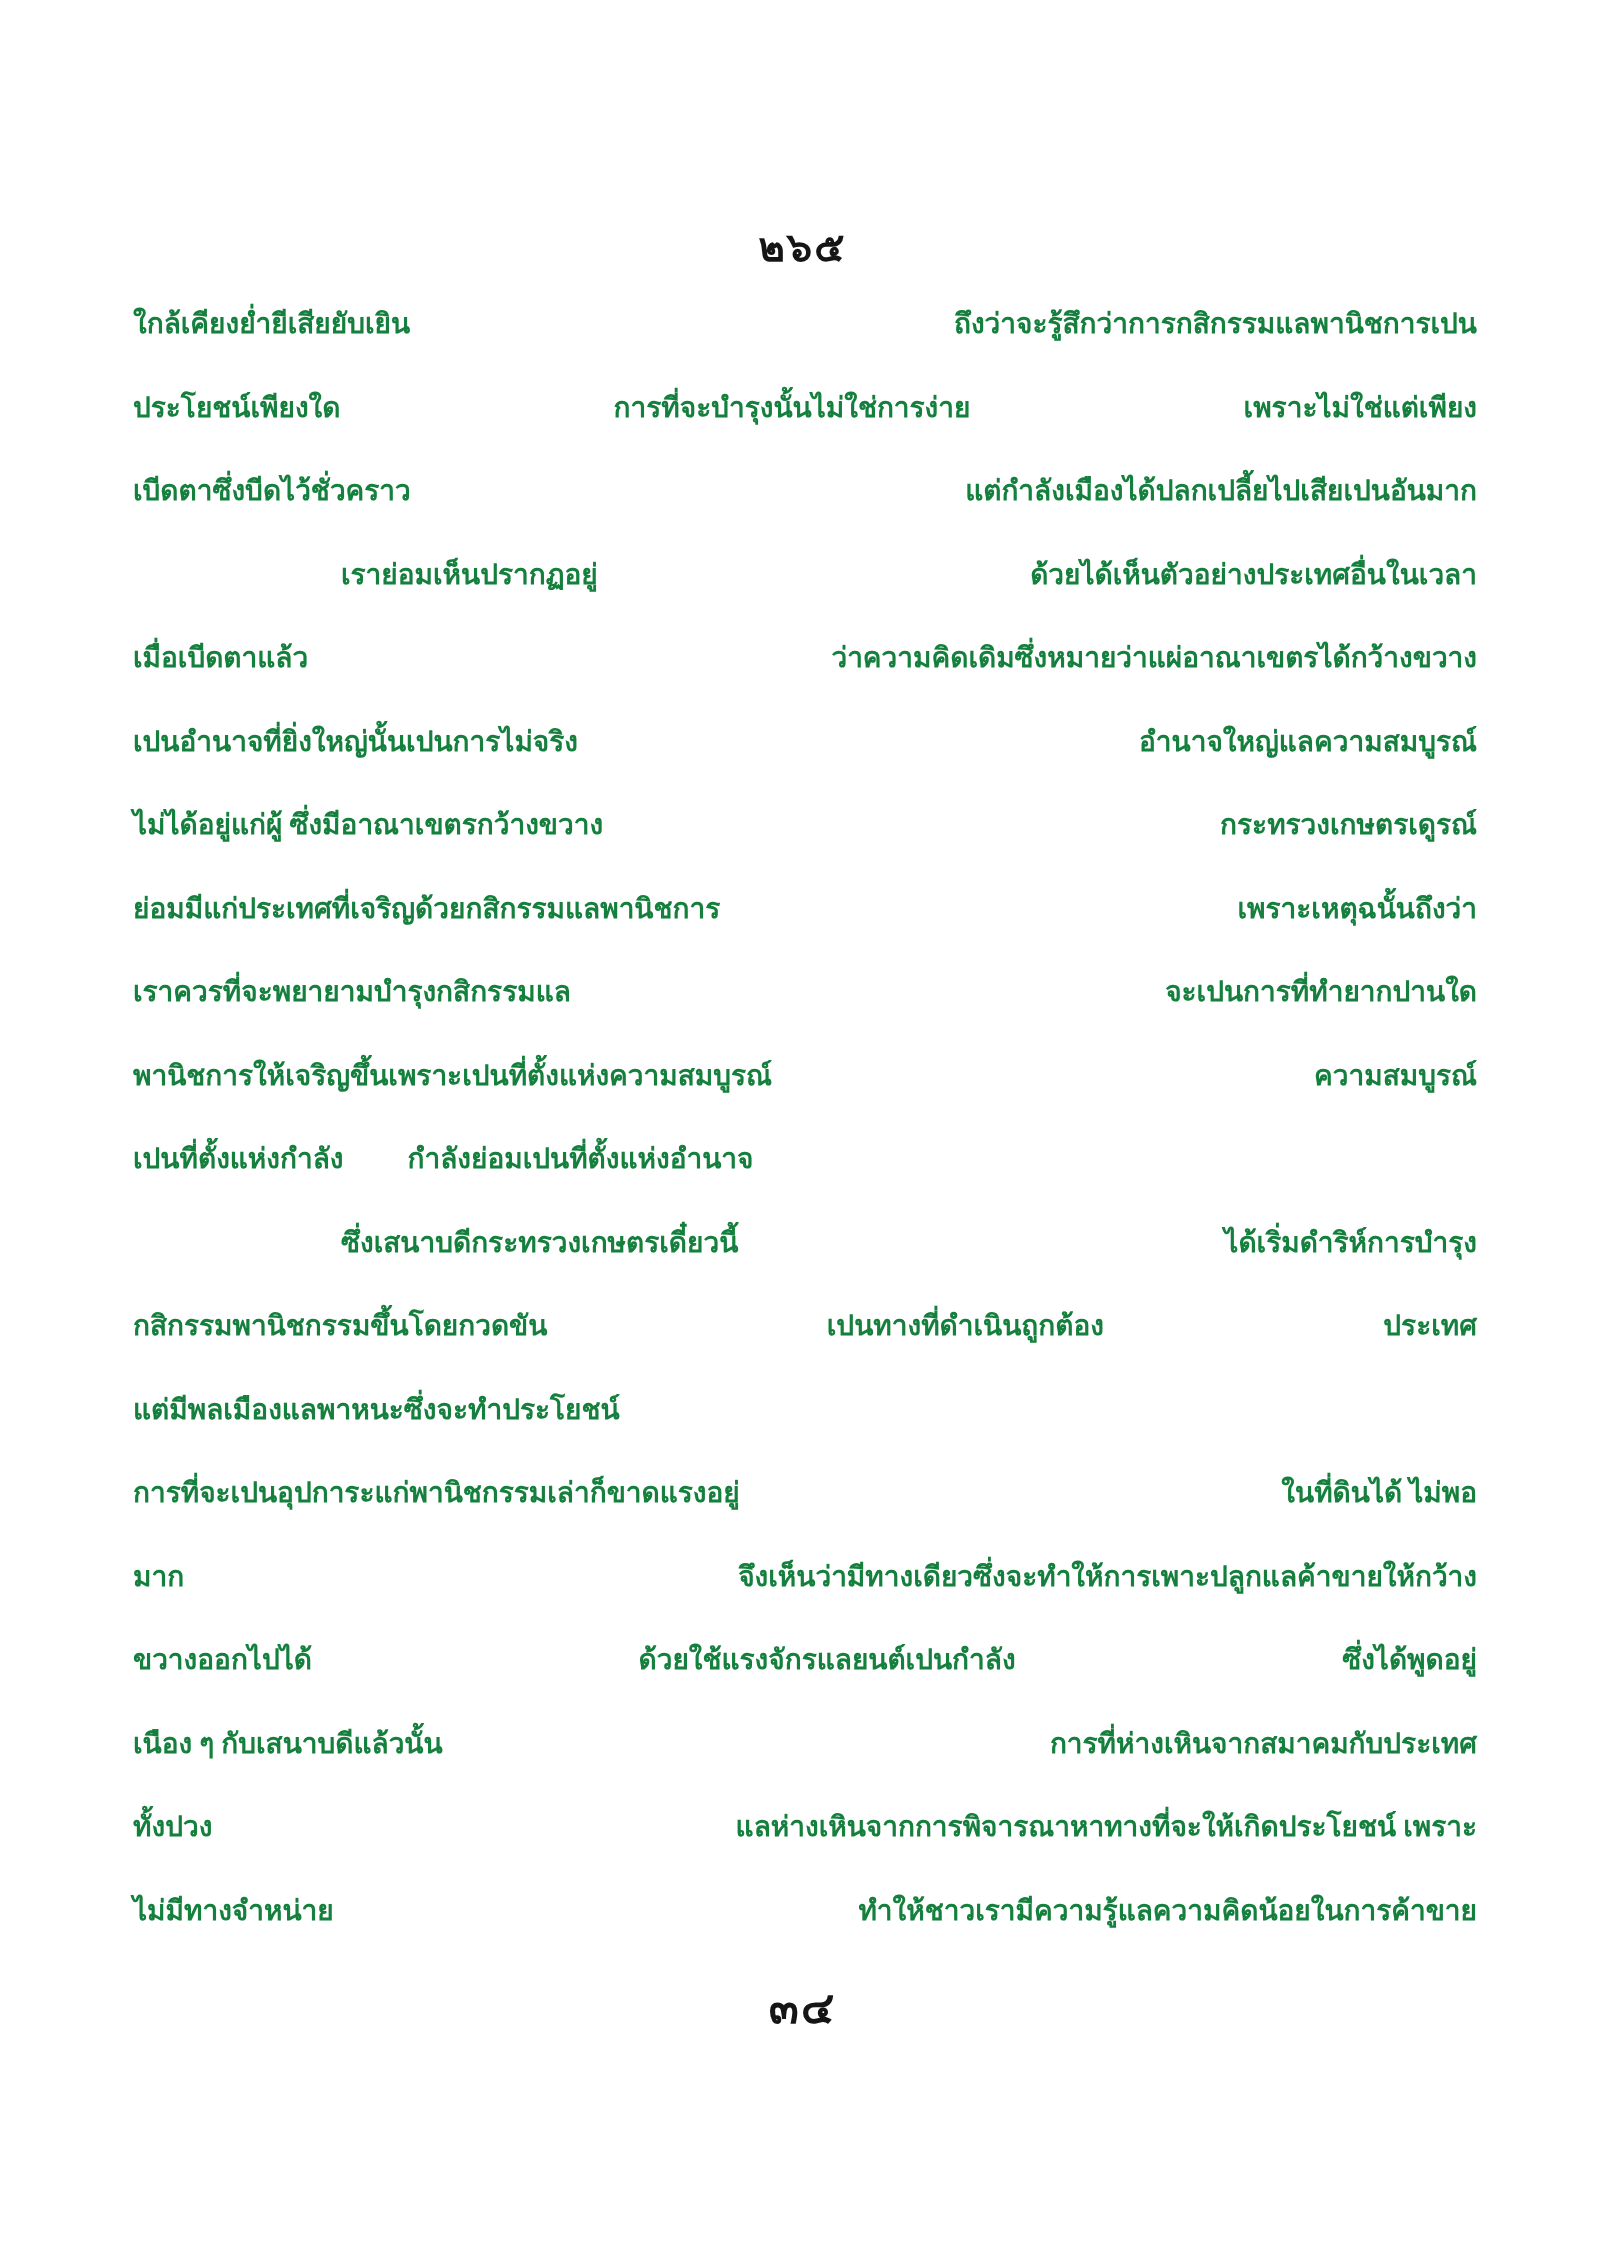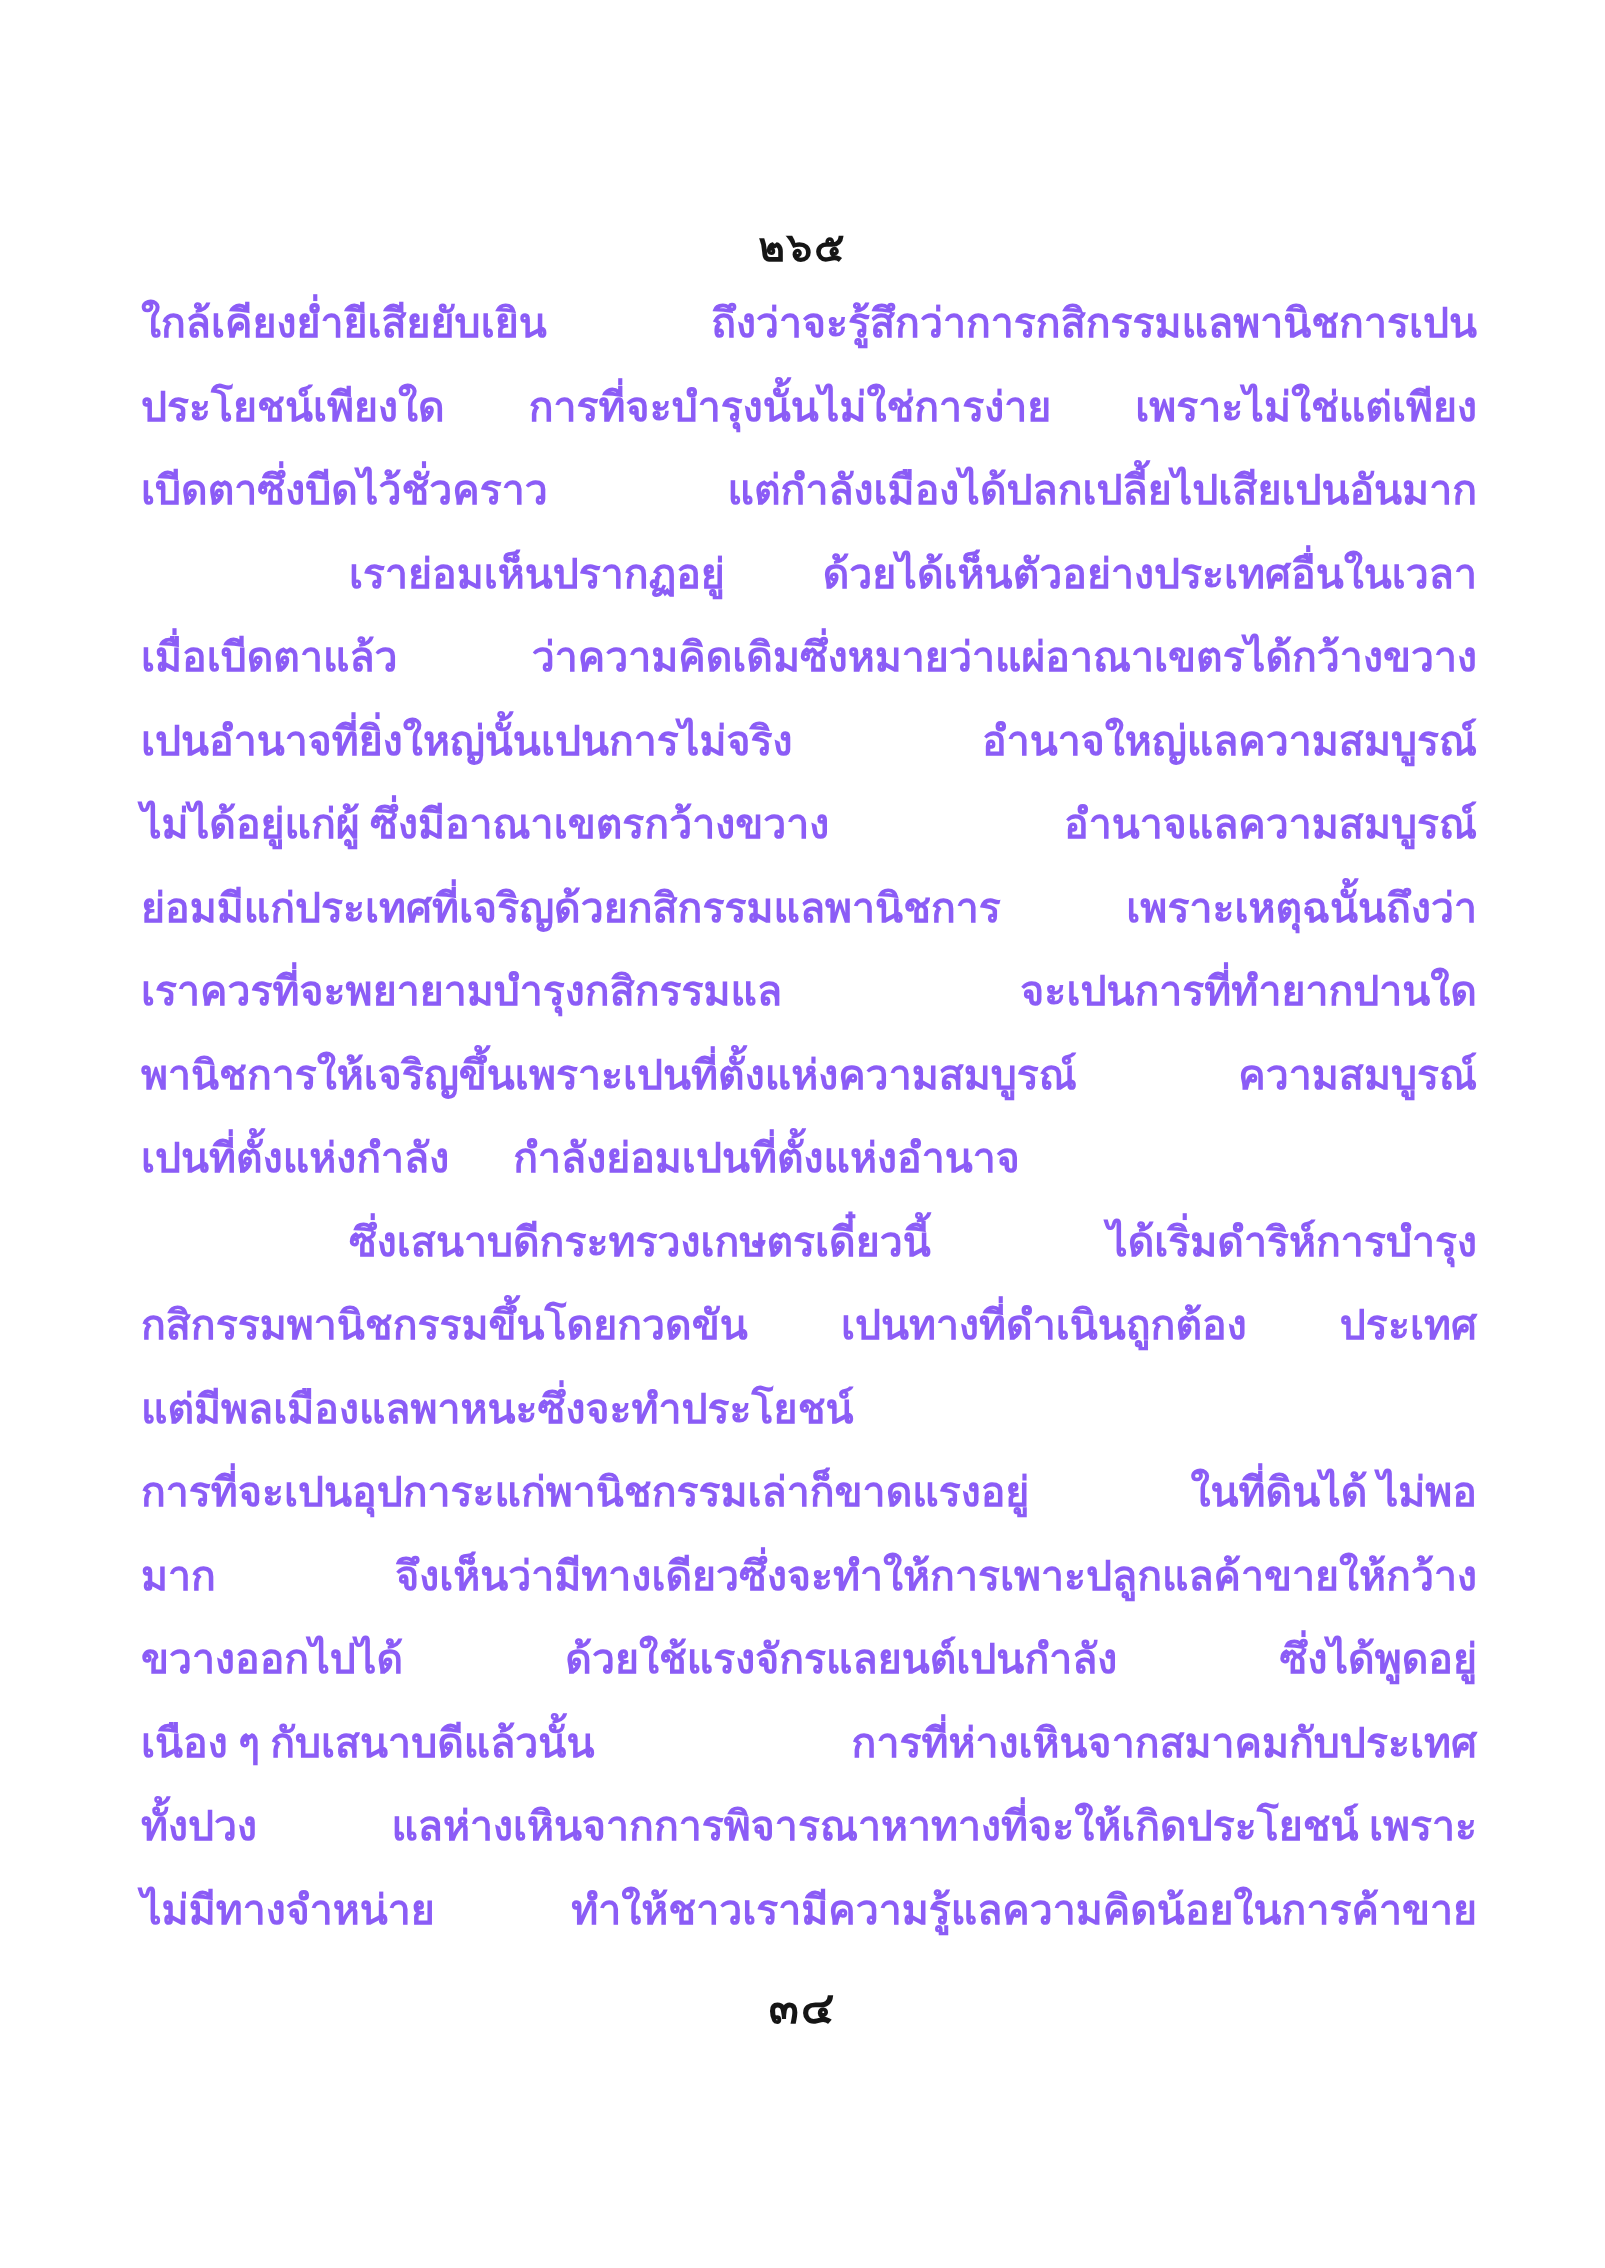--- a/index.html
+++ b/index.html
@@ -40,26 +40,25 @@
     position: absolute;
     left: 133px;
     right: 128px;
     top: 282px;
   }
   .text-line {
     display: flex;
     justify-content: space-between;
     align-items: baseline;
     height: 83.5px;
-    font-size: 41px;
+    font-size: 28px;
     font-weight: bold;
-    color: #8b5cf6;
+    color: #15803d;
     white-space: nowrap;
     line-height: 83.5px;
-    margin-left: 8px;
   }
   .text-line.no-justify {
     justify-content: flex-start;
     gap: 64px;
   }
   .text-line.indent {
     padding-left: 208px;
     text-align: right;
   }
   .seg {
@@ -93,21 +92,21 @@
       <div class="text-line">
         <span class="seg">เมื่อเบีดตาแล้ว</span>
         <span class="seg">ว่าความคิดเดิมซึ่งหมายว่าแผ่อาณาเขตรได้กว้างขวาง</span>
       </div>
       <div class="text-line">
         <span class="seg">เปนอำนาจที่ยิ่งใหญ่นั้นเปนการไม่จริง</span>
         <span class="seg">อำนาจใหญ่แลความสมบูรณ์</span>
       </div>
       <div class="text-line">
         <span class="seg">ไม่ได้อยู่แก่ผู้ ซึ่งมีอาณาเขตรกว้างขวาง</span>
-        <span class="seg">อำนาจแลความสมบูรณ์</span>
+        <span class="seg">กระทรวงเกษตรเดูรณ์</span>
       </div>
       <div class="text-line">
         <span class="seg">ย่อมมีแก่ประเทศที่เจริญด้วยกสิกรรมแลพานิชการ</span>
         <span class="seg">เพราะเหตุฉนั้นถึงว่า</span>
       </div>
       <div class="text-line">
         <span class="seg">เราควรที่จะพยายามบำรุงกสิกรรมแล</span>
         <span class="seg">จะเปนการที่ทำยากปานใด</span>
       </div>
       <div class="text-line">

